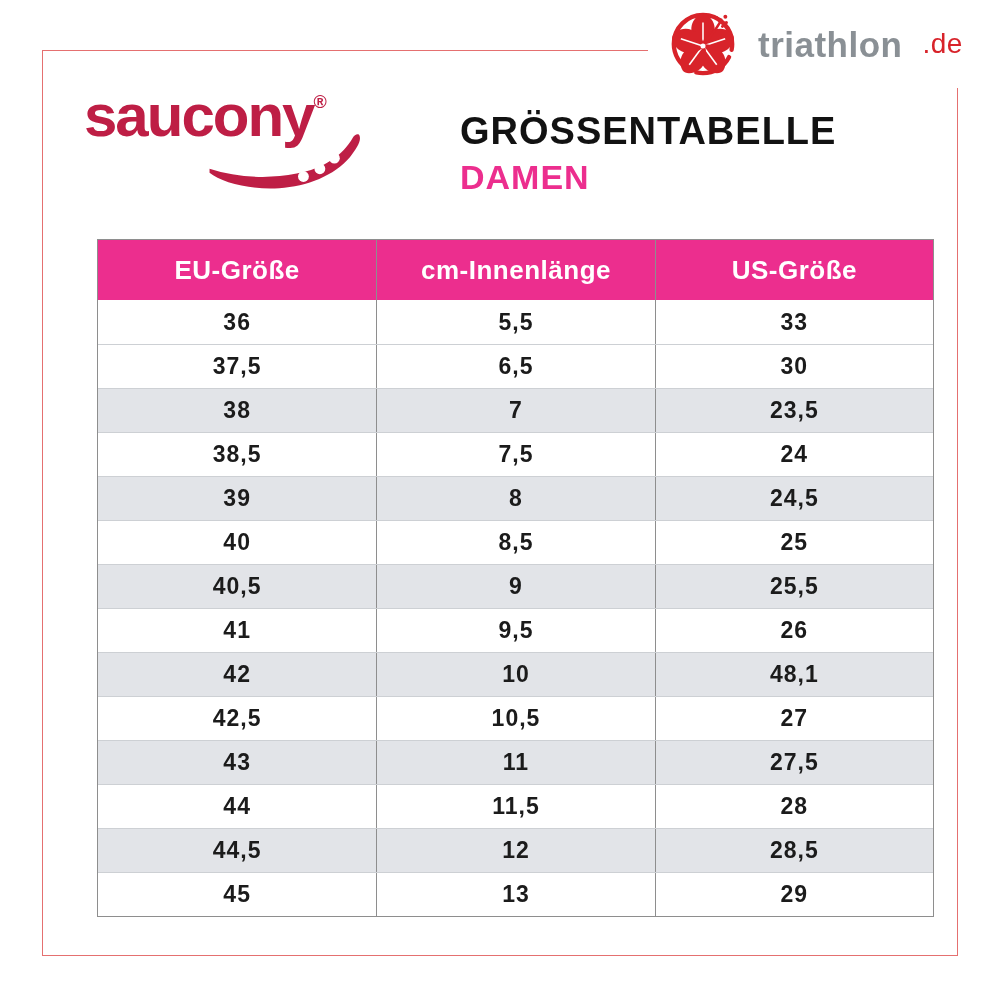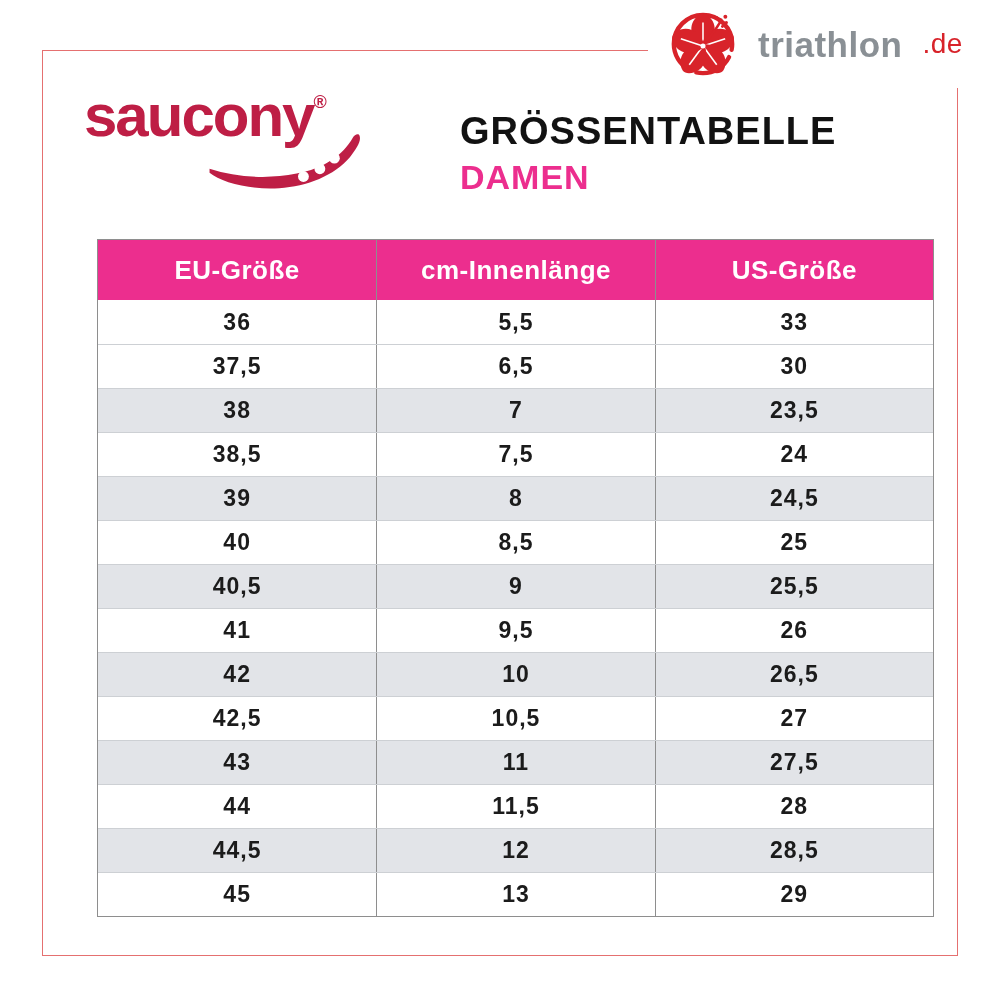--- a/index.html
+++ b/index.html
@@ -151,21 +151,21 @@
           <div class="tcell">25,5</div>
         </div>
         <div class="trow">
           <div class="tcell">41</div>
           <div class="tcell">9,5</div>
           <div class="tcell">26</div>
         </div>
         <div class="trow alt">
           <div class="tcell">42</div>
           <div class="tcell">10</div>
-          <div class="tcell">26,5</div>
+          <div class="tcell">48,1</div>
         </div>
         <div class="trow">
           <div class="tcell">42,5</div>
           <div class="tcell">10,5</div>
           <div class="tcell">27</div>
         </div>
         <div class="trow alt">
           <div class="tcell">43</div>
           <div class="tcell">11</div>
           <div class="tcell">27,5</div>

